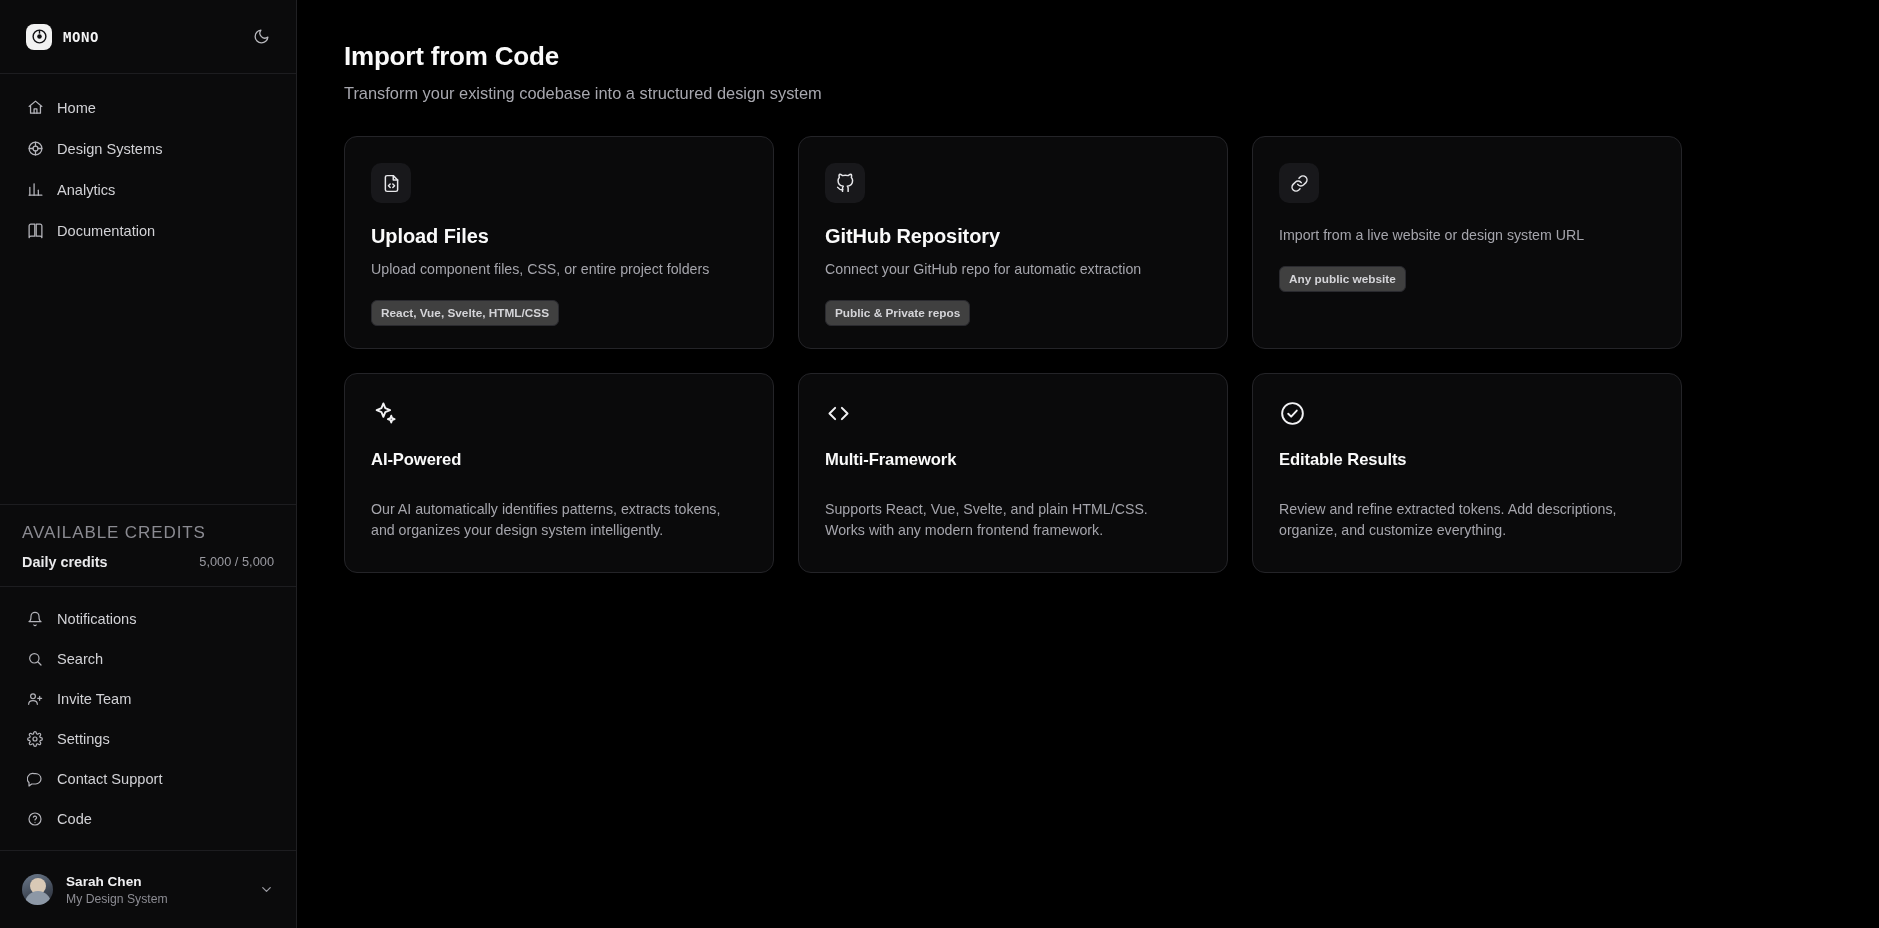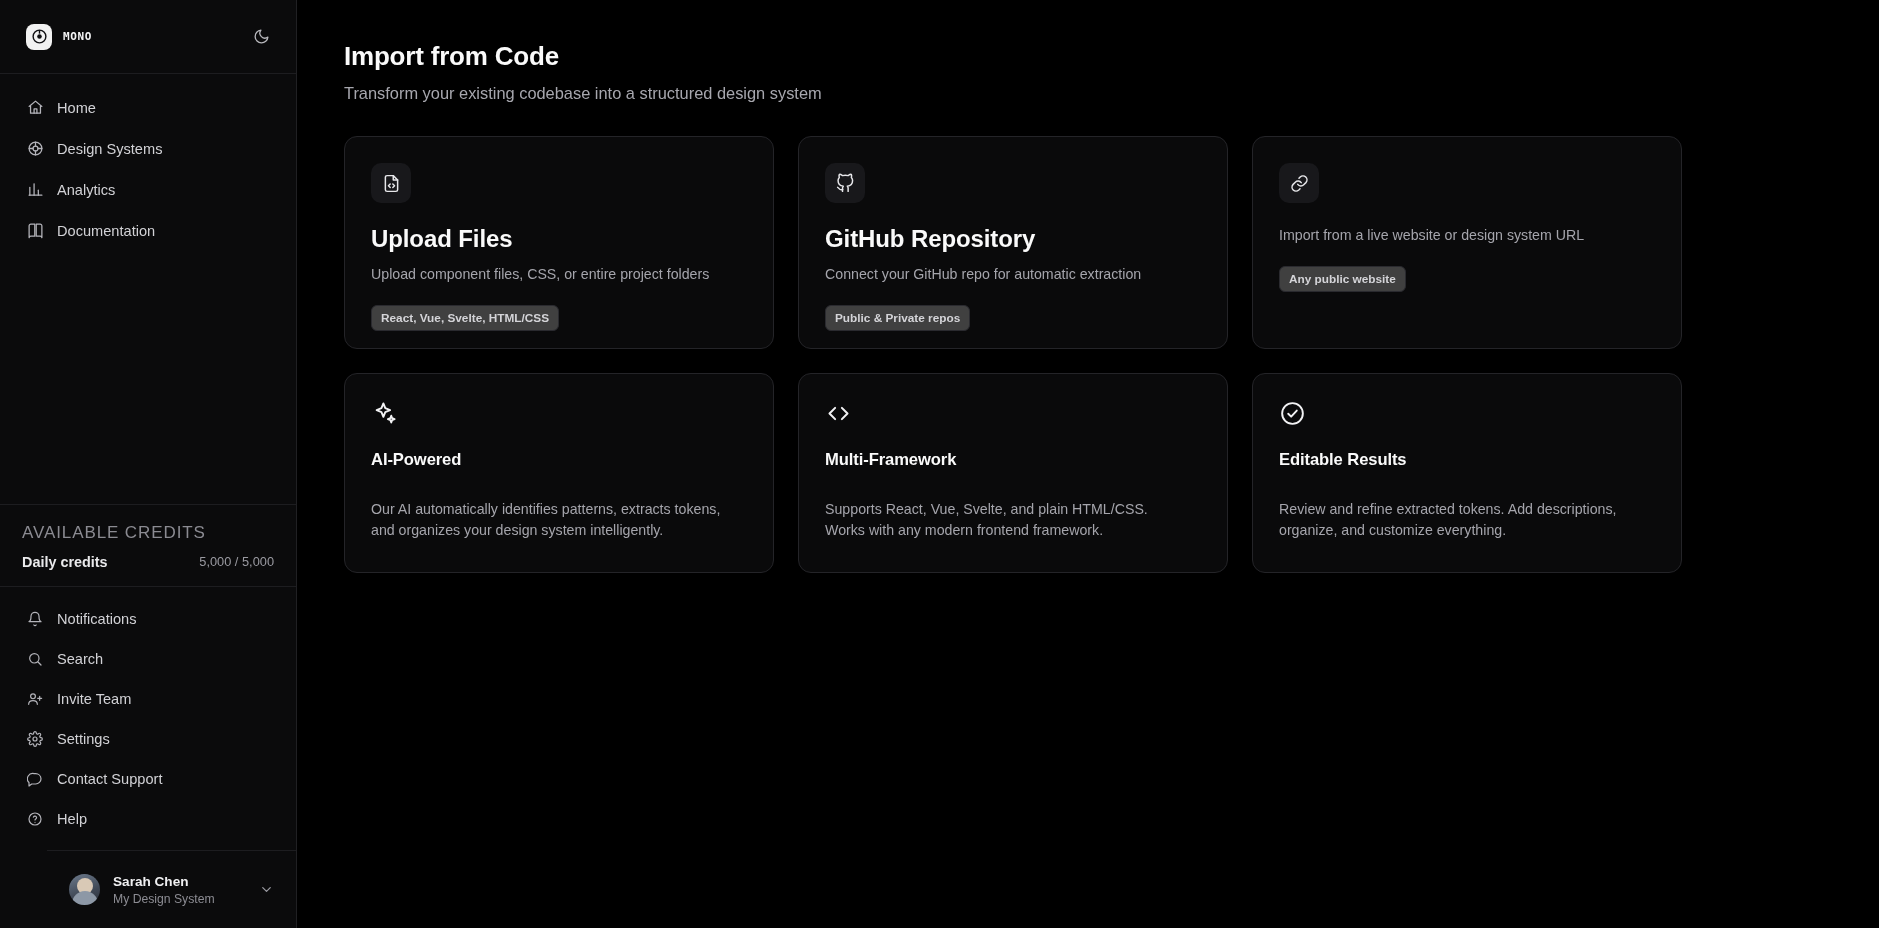--- a/index.html
+++ b/index.html
@@ -42,21 +42,21 @@
     gap: 11px;
   }
   .brand-mark {
     width: 26px; height: 26px;
     border-radius: 8px;
     background: #f2f2f2;
     display: flex; align-items: center; justify-content: center;
   }
   .brand-name {
     font-family: "DejaVu Sans Mono", monospace;
-    font-size: 11px;
+    font-size: 14px;
     letter-spacing: 0.6px;
     color: #f4f4f5;
     font-weight: 700;
   }
   .theme-toggle {
     width: 26px; height: 26px;
     display: flex; align-items: center; justify-content: center;
     color: #b9b9be;
     cursor: pointer;
   }
@@ -115,21 +115,20 @@
   }
 
   .user-block {
     border-top: 1px solid #1d1d20;
     height: 78px;
     display: flex;
     align-items: center;
     gap: 13px;
     padding: 0 22px 0 22px;
     cursor: pointer;
-    margin-left: 47px;
   }
   .avatar {
     width: 31px; height: 31px;
     border-radius: 50%;
     background: linear-gradient(160deg,#6d7b8d 0%,#3f4754 60%,#2b3039 100%);
     position: relative;
     overflow: hidden;
     flex: 0 0 31px;
   }
   .avatar::after {
@@ -198,21 +197,21 @@
     color: #e7e7ea;
     margin-bottom: 22px;
   }
   .card-icon-plain {
     width: 34px; height: 34px;
     display: flex; align-items: flex-start; justify-content: flex-start;
     color: #f2f2f4;
     margin-bottom: 16px;
   }
   .card-title {
-    font-size: 24px;
+    font-size: 20px;
     font-weight: 700;
     color: #fafafa;
     letter-spacing: -0.1px;
   }
   .card-title.small {
     font-size: 16.6px;
   }
   .card-desc {
     margin-top: 11px;
     font-size: 14.2px;
@@ -360,21 +359,21 @@
         <span>Contact Support</span>
       </div>
       <div class="nav-item">
         <span class="nav-icon">
           <svg width="16" height="16" viewBox="0 0 24 24" fill="none" stroke="currentColor" stroke-width="1.8" stroke-linecap="round" stroke-linejoin="round">
             <circle cx="12" cy="12" r="9"></circle>
             <path d="M9.6 9.2a2.5 2.5 0 0 1 4.8.8c0 1.7-2.4 2-2.4 3.5"></path>
             <path d="M12 17h.01"></path>
           </svg>
         </span>
-        <span>Help</span>
+        <span>Code</span>
       </div>
     </nav>
 
     <div class="user-block">
       <span class="avatar"></span>
       <span class="user-meta">
         <span class="user-name">Sarah Chen</span>
         <span class="user-sub">My Design System</span>
       </span>
       <span class="user-chevron">

